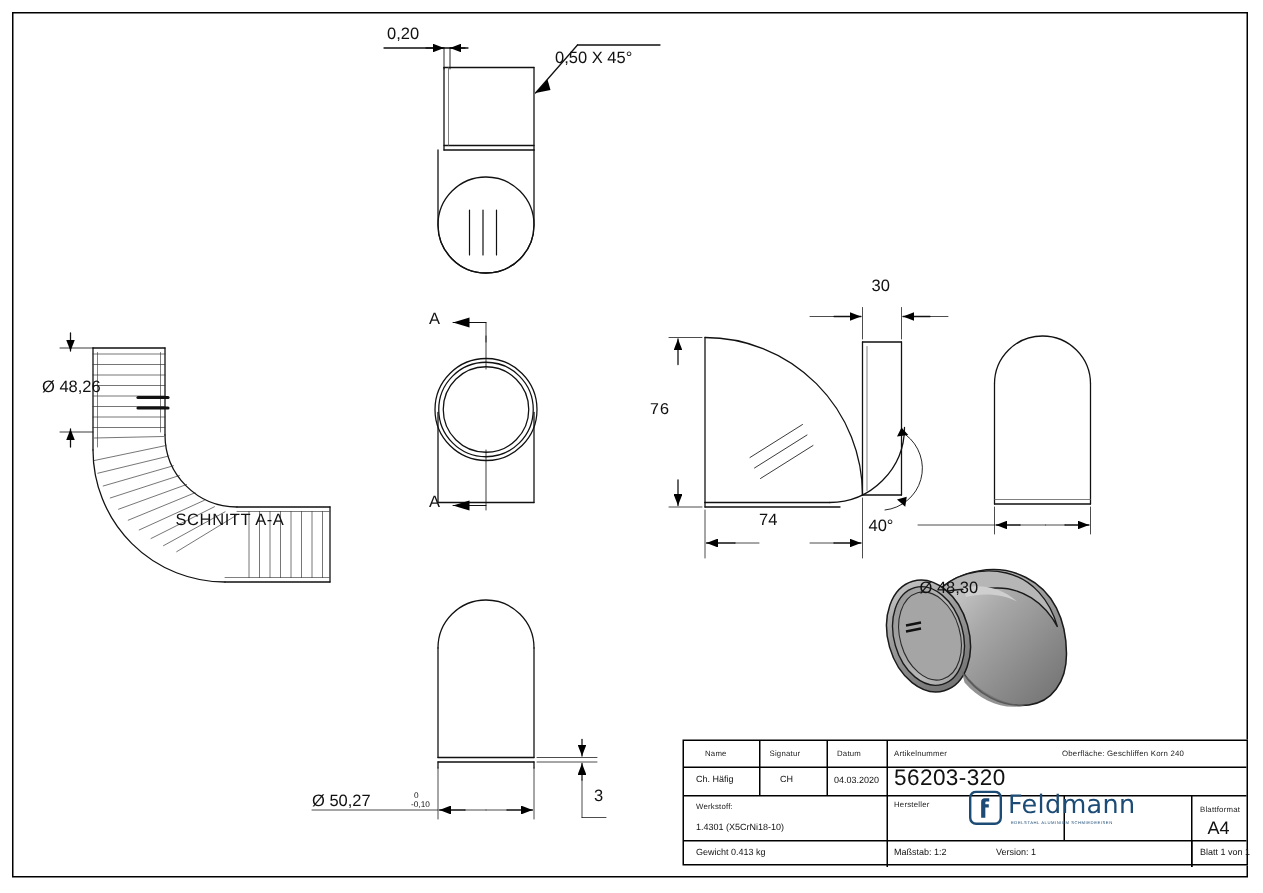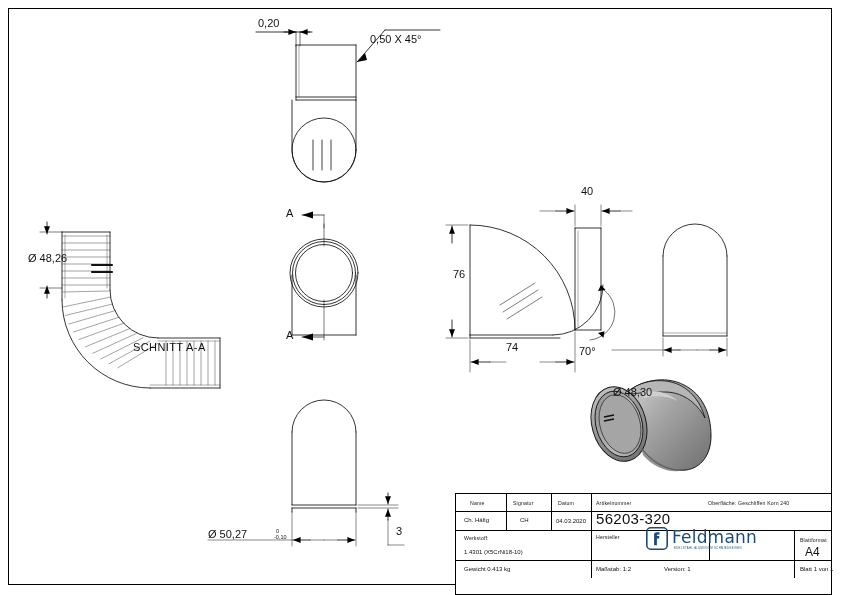--- a/index.html
+++ b/index.html
@@ -35,21 +35,21 @@
     top: 0;
     width: 842px;
     height: 595px;
   }
   
   .tb {
     position: absolute;
     left: 455px;
     top: 493px;
     width: 377px;
-    height: 102px;
+    height: 84px;
     box-sizing: border-box;
     border: 1px solid #000;
     background: #fff;
   }
   .tb .vline, .tb .hline {
     position: absolute;
     background: #000;
   }
   .tb .hline { left: 0; width: 100%; height: 1px; }
   .tb .vline { top: 0; width: 1px; }
@@ -126,21 +126,20 @@
   .marker {
     position: absolute;
     font-size: 11px;
     color: #111;
   }
   .caption {
     position: absolute;
     font-size: 11px;
     color: #111;
     letter-spacing: .4px;
-    margin-left: 16px;
   }
 </style>
 </head>
 <body>
 
 <div id="sheet">
 
   <div class="frame"></div>
 
   <svg class="draw" viewBox="0 0 842 595">
@@ -375,24 +374,24 @@
 
   <div class="dim" style="left:258px; top:17px;">0,20</div>
   <div class="dim" style="left:370px; top:17px;margin-top:16px;">0,50 X 45°</div>
 
   <div class="dim" style="left:28px; top:252px;">Ø 48,26</div>
   <div class="caption" style="left:117px; top:341px;">SCHNITT A-A</div>
 
   <div class="marker" style="left:286px; top:207px;">A</div>
   <div class="marker" style="left:286px; top:329px;">A</div>
 
-  <div class="dim" style="left:581px; top:185px;">40</div>
-  <div class="dim" style="left:453px; top:268px;">76</div>
+  <div class="dim" style="left:581px; top:185px;">30</div>
+  <div class="dim" style="left:433px; top:268px;font-family:Liberation Mono, monospace;">76</div>
   <div class="dim" style="left:506px; top:341px;">74</div>
-  <div class="dim" style="left:579px; top:345px;">70°</div>
+  <div class="dim" style="left:579px; top:345px;">40°</div>
 
   <div class="dim" style="left:613px; top:338px;margin-top:48px;">Ø 48,30</div>
 
   <div class="dim" style="left:208px; top:528px;">Ø 50,27</div>
   <div class="tol" style="left:276px; top:529px;">0</div>
   <div class="tol" style="left:274px; top:535px;">-0,10</div>
 
   <div class="dim" style="left:396px; top:525px;">3</div>
 
   <div class="tb">

